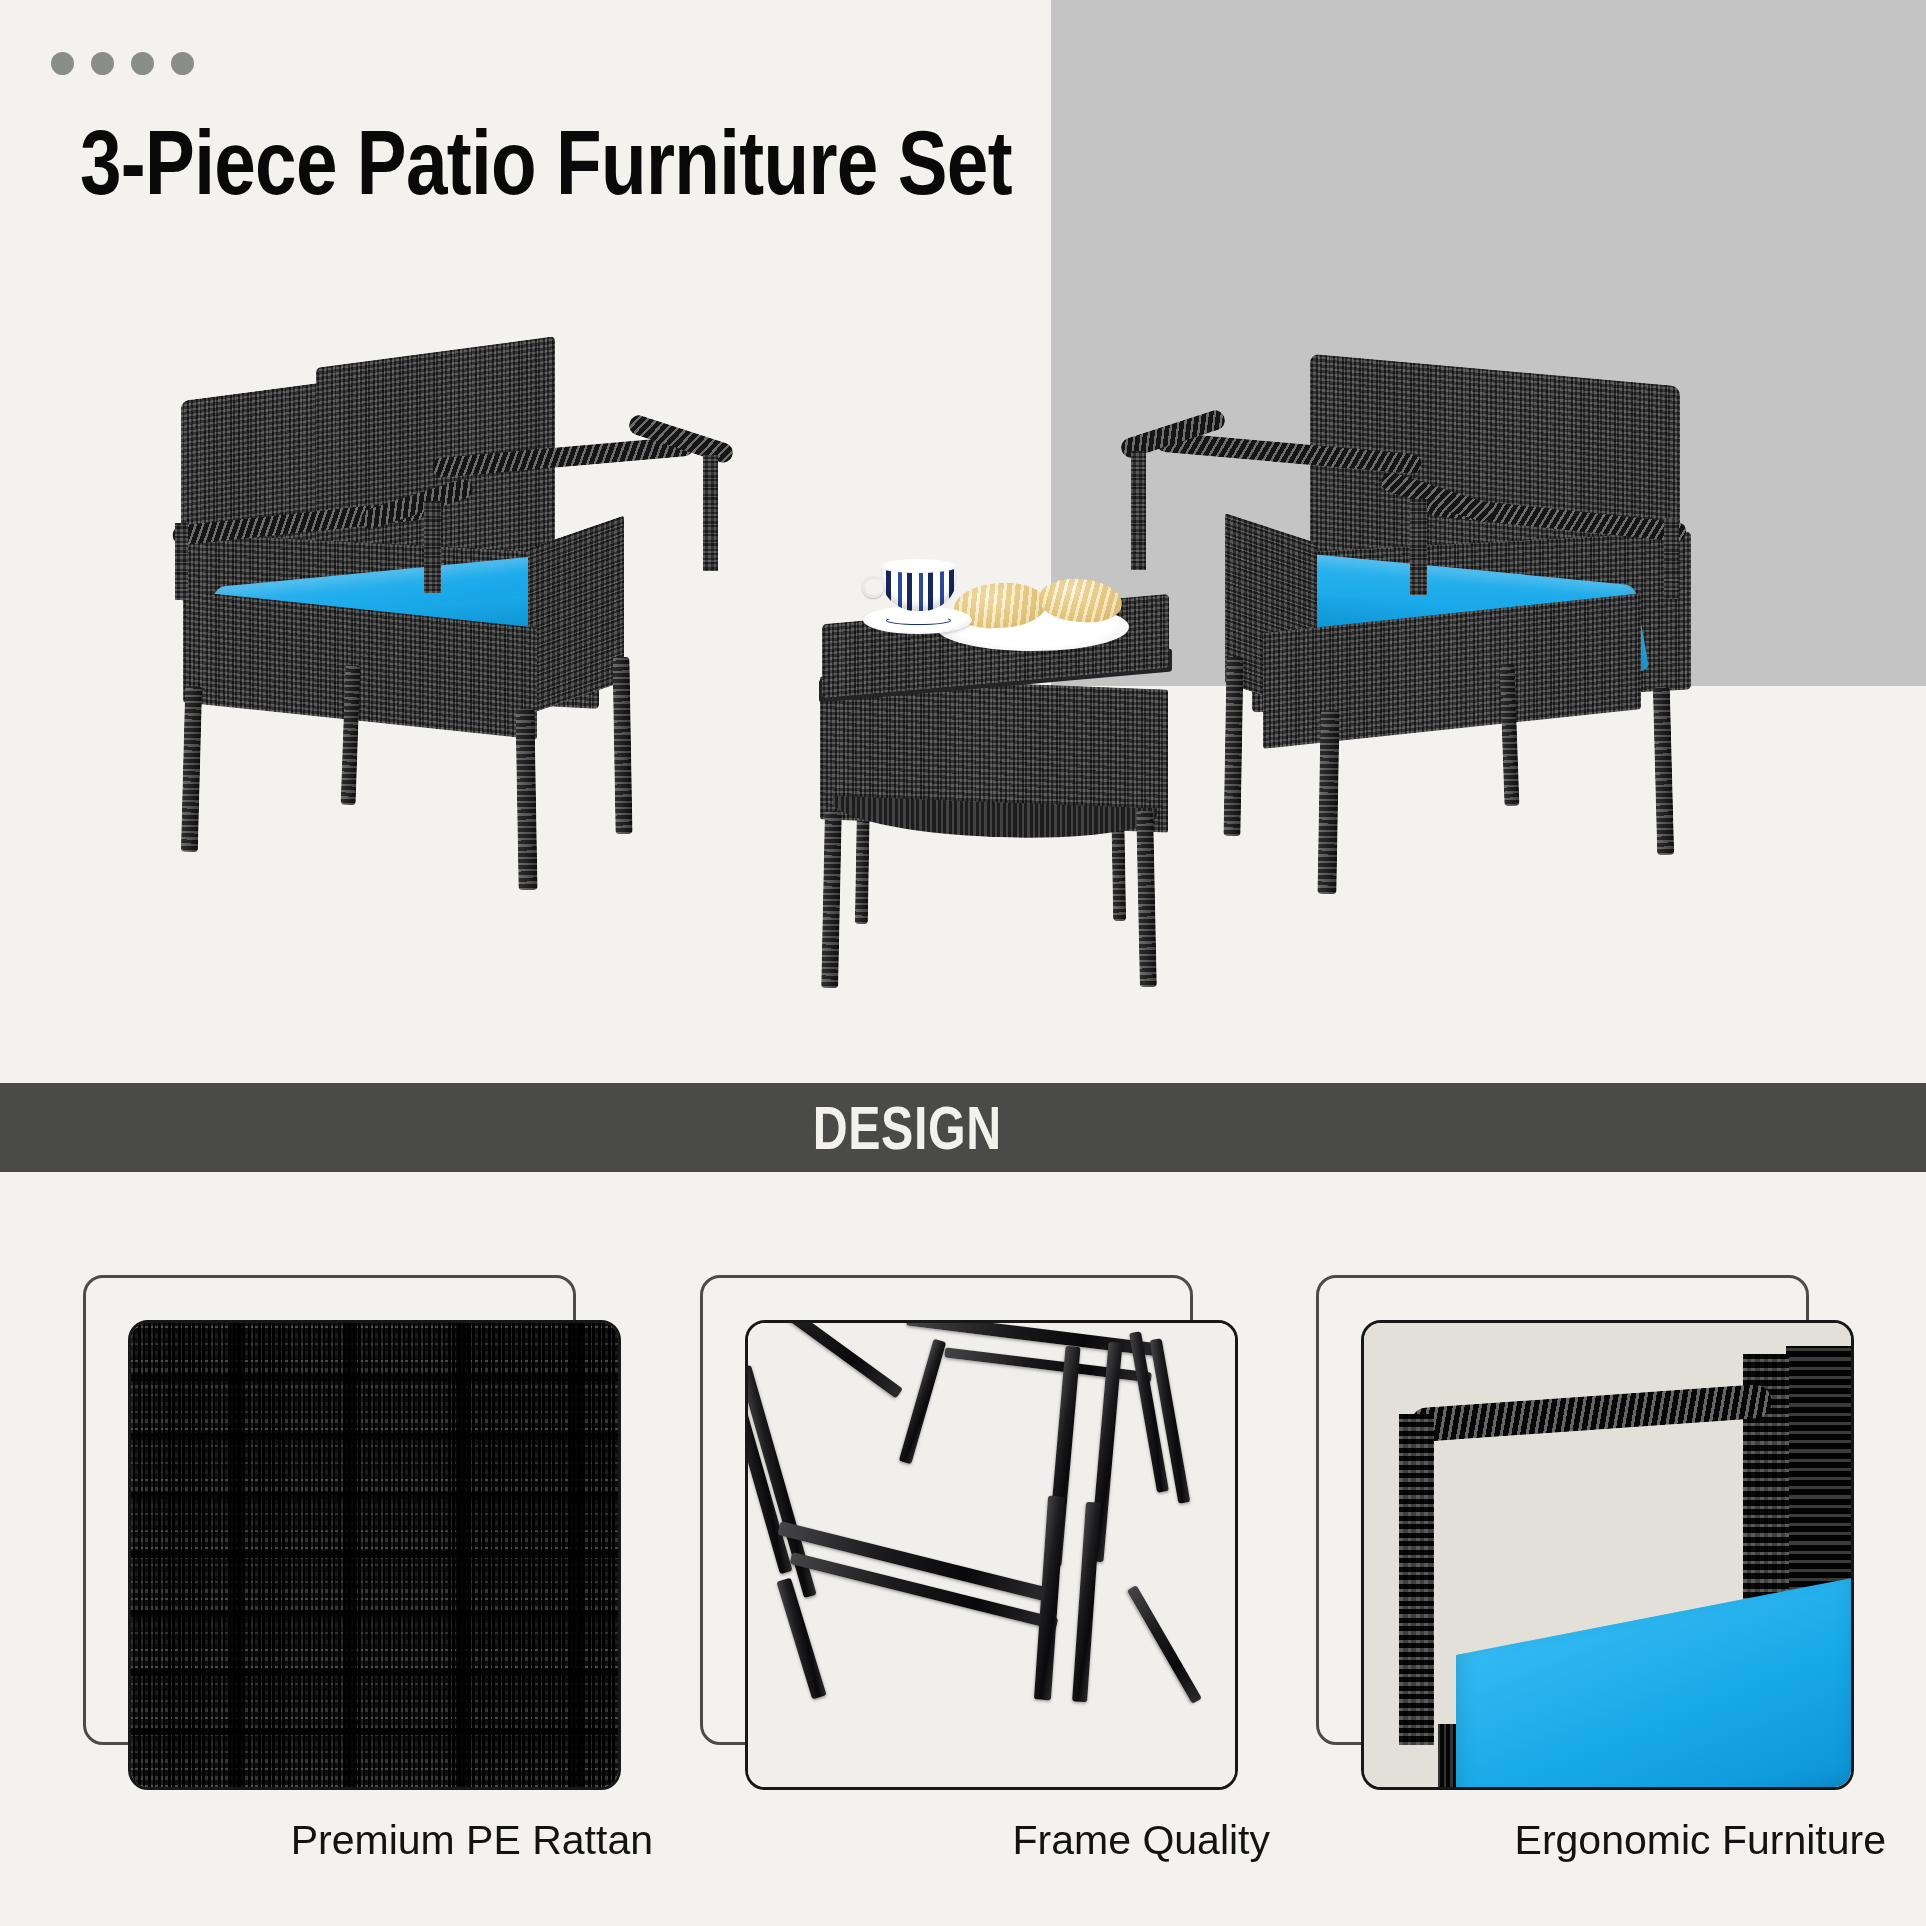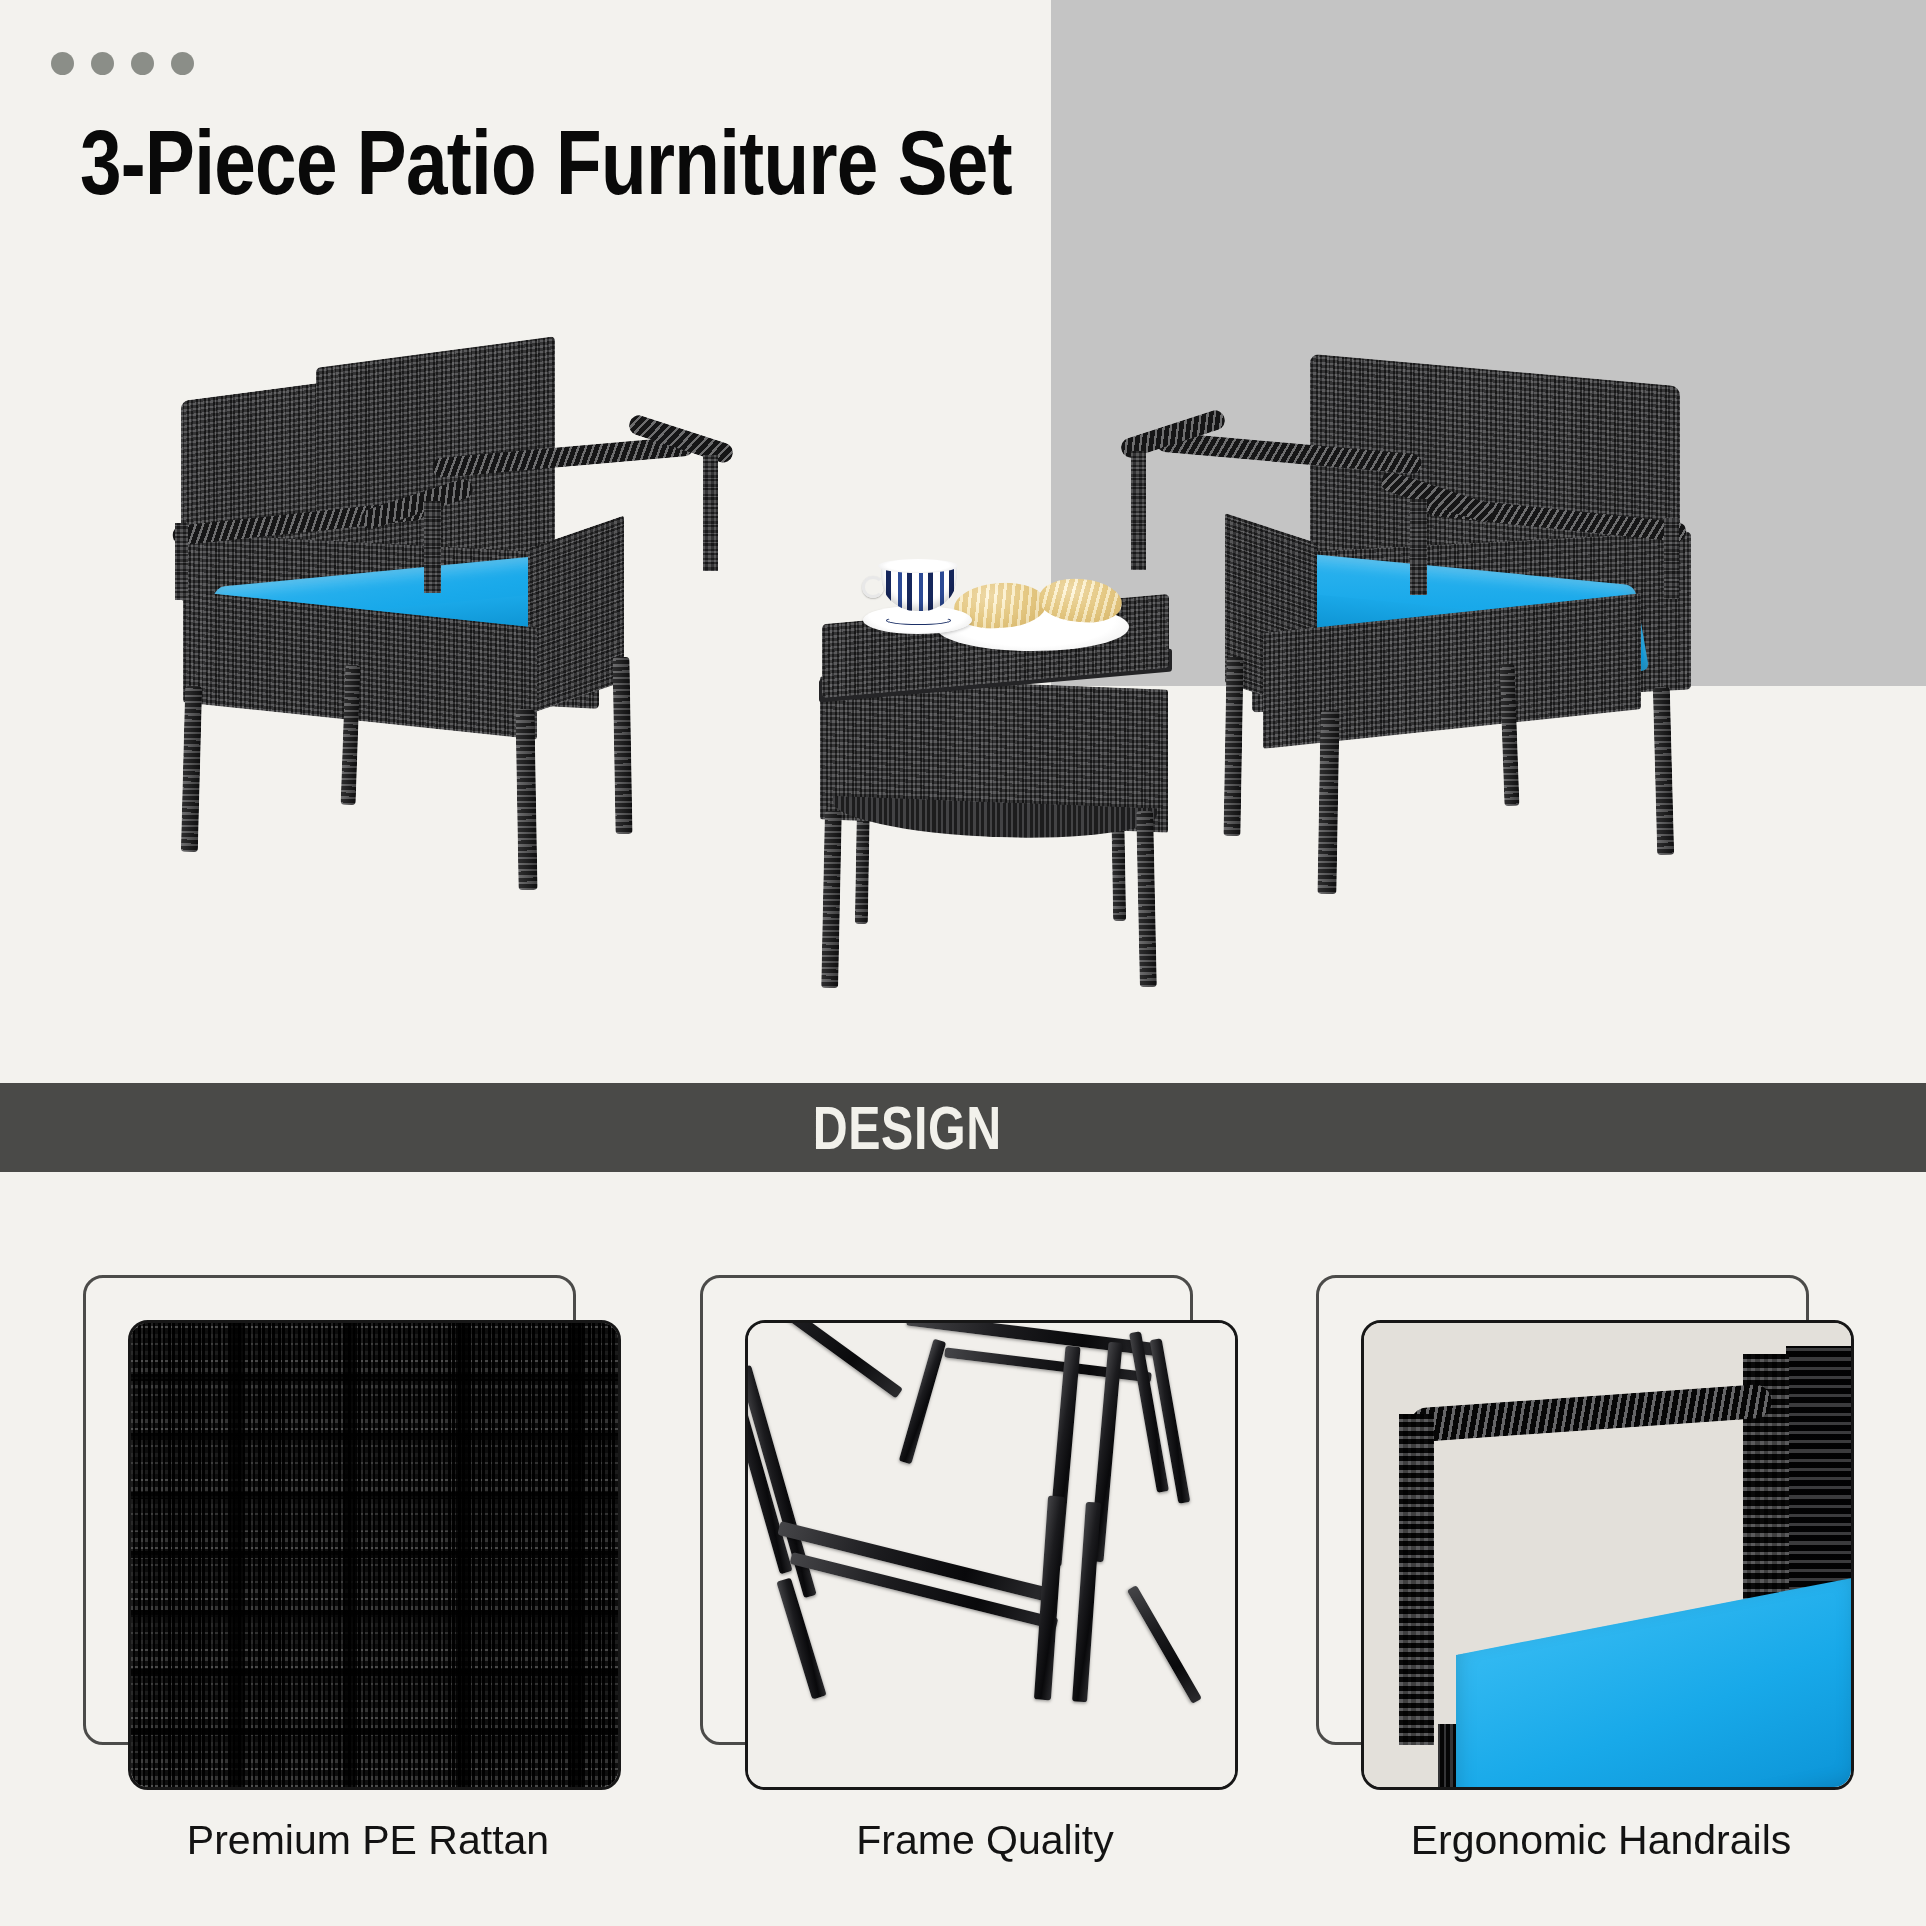--- a/index.html
+++ b/index.html
@@ -326,21 +326,21 @@
     box-shadow:inset 0 -10.8px 21.6px rgba(0,0,0,.18);
   }
   .hr-seatbase {
     position:absolute; left:74px; top:401px; width:308px; height:73px;
     background-color:#18181a;
     background-image:repeating-linear-gradient(90deg, rgba(255,255,255,.12) 0 2.3px, rgba(0,0,0,.8) 2.3px 6.2px);
   }
 
   .caption {
     position:absolute; top:539px; left:0; width:570px;
-    text-align:center; font-size:41px; color:#131313; line-height:1.28;
+    text-align:right; font-size:41px; color:#131313; line-height:1.28;
     font-weight:400;
   }
 </style>
 </head>
 <body>
 
 <section id="hero">
 
   <div class="gray-panel"></div>
 
@@ -464,17 +464,17 @@
     <div class="frame-outline"></div>
     <div class="photo">
       <div class="hr-bg"></div>
       <div class="hr-edgeR"></div>
       <div class="hr-postR"></div>
       <div class="hr-rail"></div>
       <div class="hr-postL"></div>
       <div class="hr-seatbase"></div>
       <div class="hr-cushion"></div>
     </div>
-    <div class="caption">Ergonomic Handrails</div>
+    <div class="caption">Ergonomic Furniture</div>
   </div>
 
 </section>
 
 
 </body></html>

